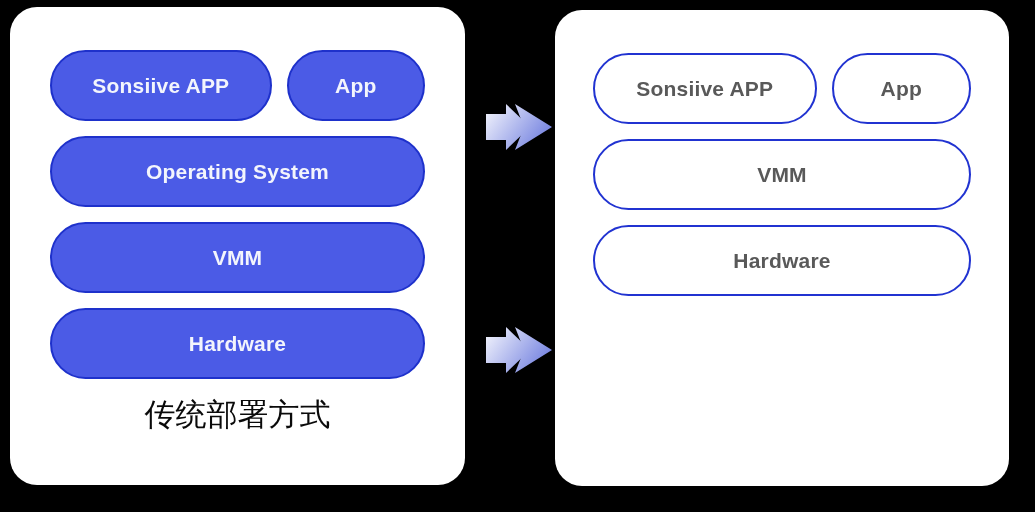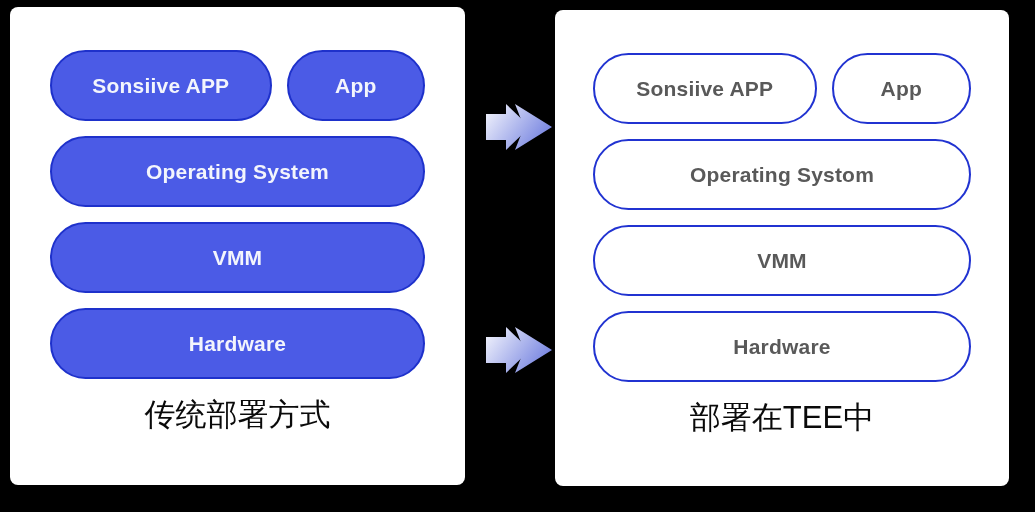--- a/index.html
+++ b/index.html
@@ -22,21 +22,21 @@
   .stage{
     position:relative;
     width:1035px;
     height:512px;
     background:var(--background);
     overflow:hidden;
   }
   .panel{
     position:absolute;
     background:var(--panel);
-    border-radius:8px;
+    border-radius:27px;
     display:flex;
     flex-direction:column;
     box-sizing:border-box;
   }
   .panel-left{
     left:10px; top:7px;
     width:455px; height:478px;
     padding:43px 40px 26px;
   }
   .panel-right{
@@ -139,24 +139,20 @@
       <polygon points="29,3 66,26 29,49 38,26" fill="url(#arrowGradBottom)"></polygon>
     </svg>
   </div>
 
   <section class="panel panel-right">
     <div class="row">
       <div class="pill outlined pill-main">Sonsiive APP</div>
       <div class="pill outlined pill-side">App</div>
     </div>
     <div class="row">
-      <div class="pill outlined">Operating Systom</div>
-    </div>
-    <div class="row">
       <div class="pill outlined">VMM</div>
     </div>
     <div class="row">
       <div class="pill outlined">Hardware</div>
     </div>
-    <div class="caption">部署在TEE中</div>
   </section>
 
 </div>
 
 </body></html>

